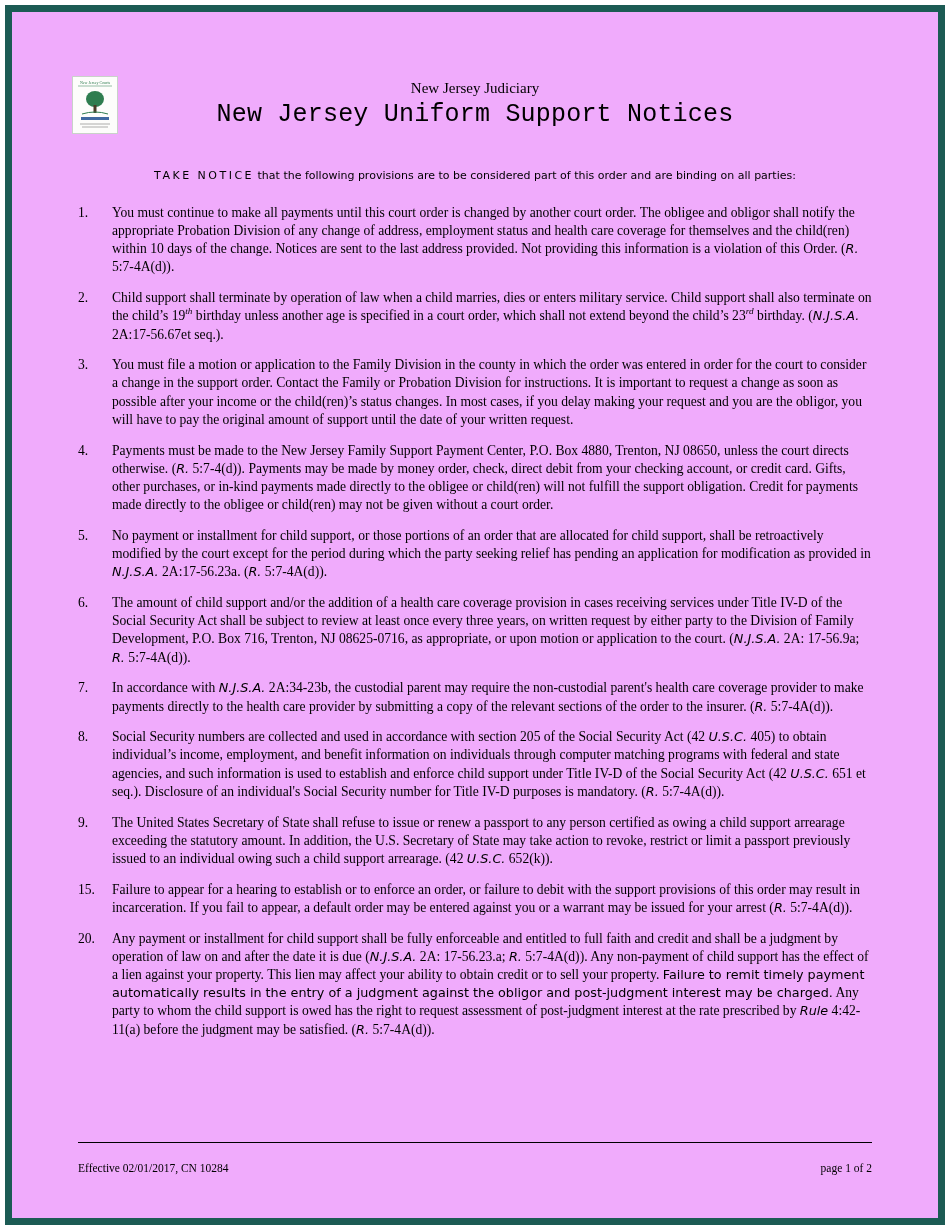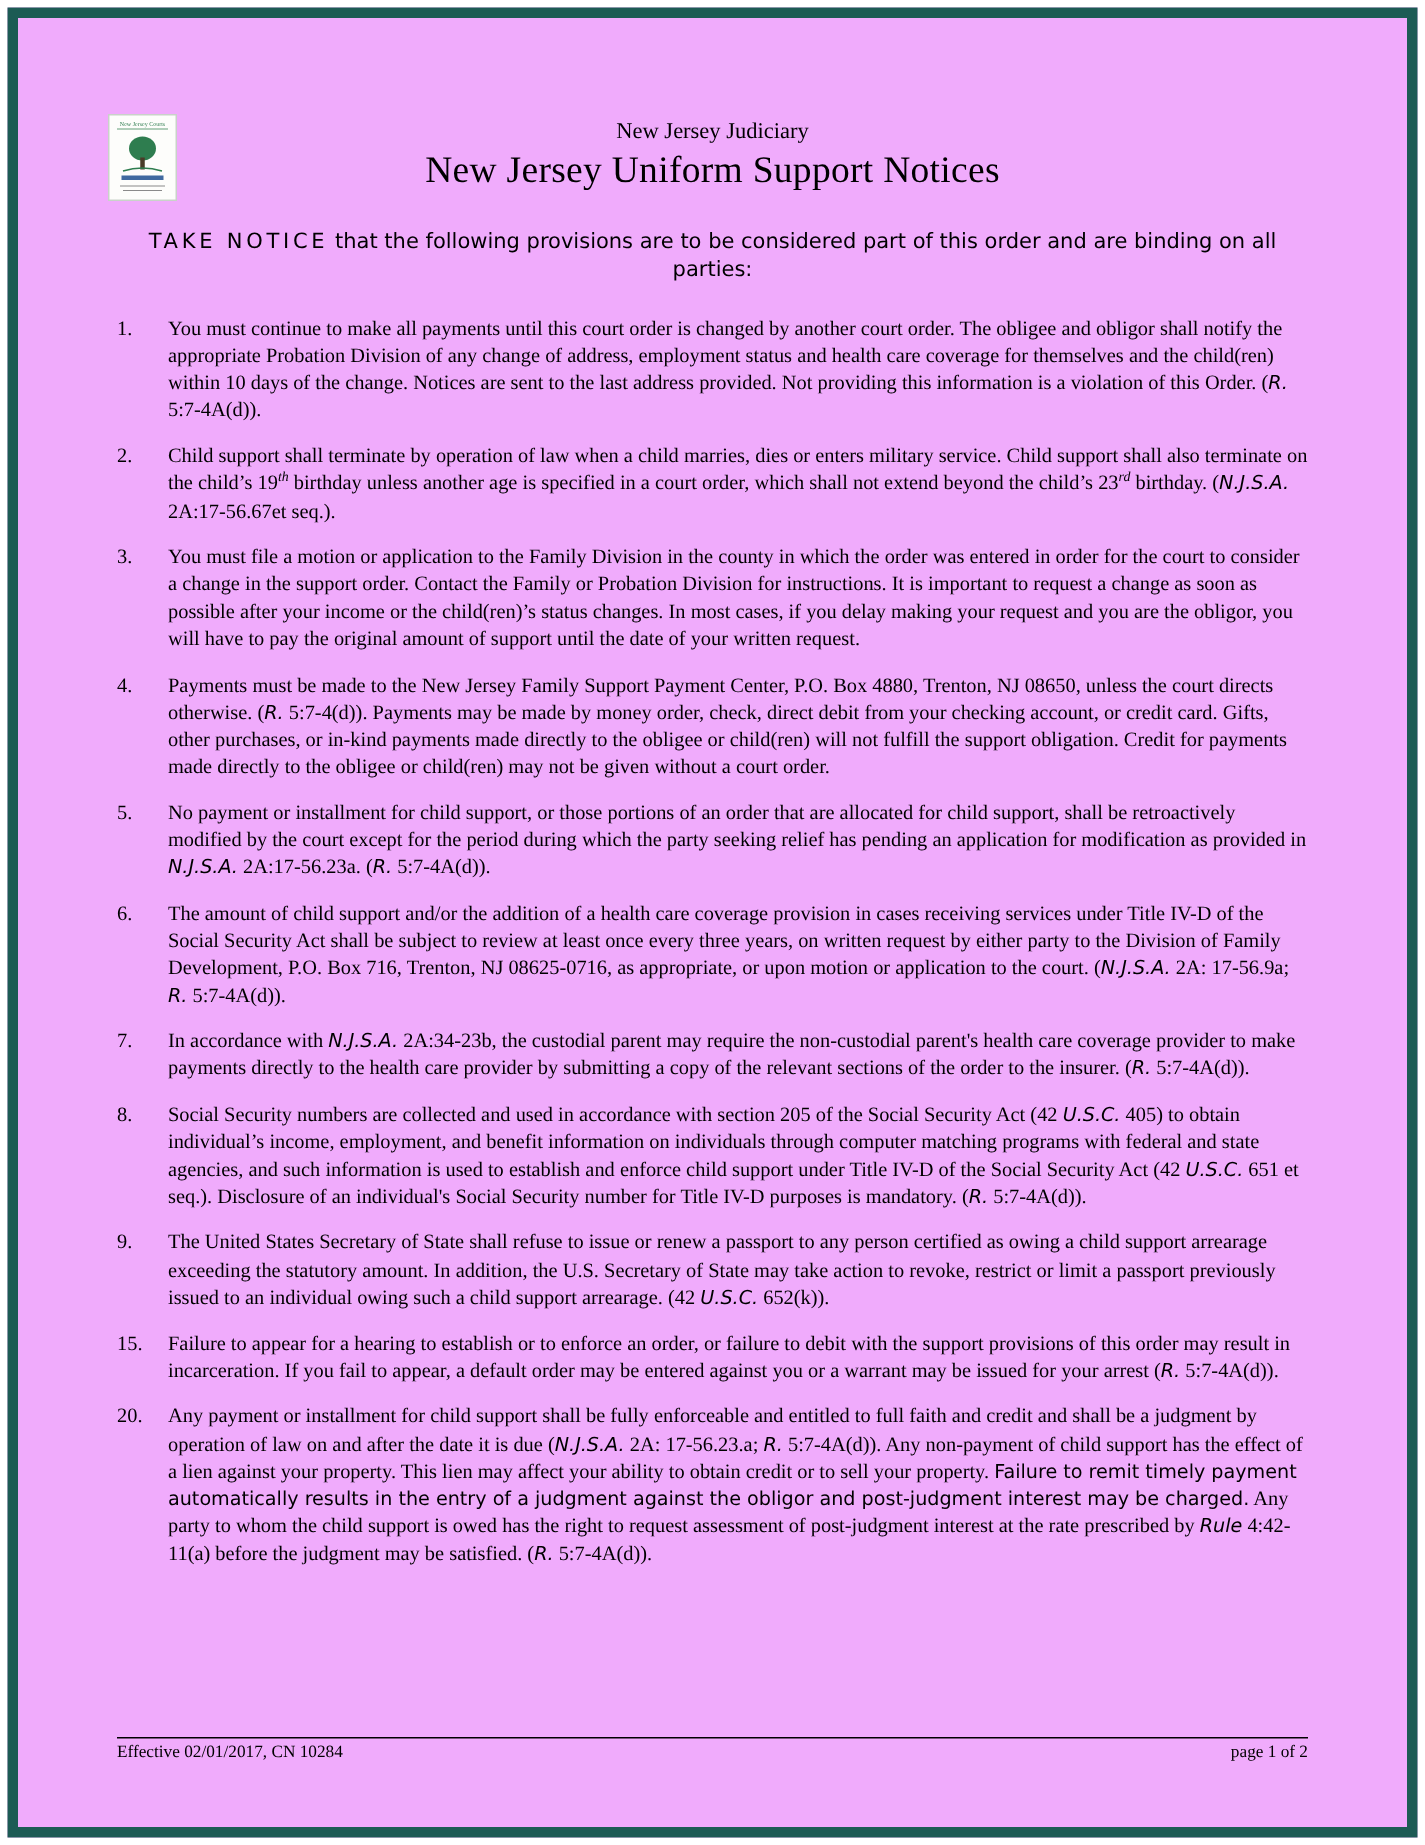--- a/index.html
+++ b/index.html
@@ -16,43 +16,43 @@
     border: 7px solid #1c5b54;
     background: #f0abfc;
   }
   .content { padding: 68px 66px 0 66px; }
 
   .header { position: relative; }
   .logo { position: absolute; left: -6px; top: -4px; width: 46px; height: 58px; }
   .org { text-align: center; font-size: 15px; }
   .doc-title {
     text-align: center; font-size: 25px;
-    font-family: Liberation Serif, serif;
+    font-family: Liberation Mono, monospace;
     margin-top: 3px; letter-spacing: 0.2px;
   }
 
   .take-notice {
-    margin: 24px auto 0 auto; text-align: center;
+    margin: 40px auto 0 auto; text-align: center;
     font-family: "DejaVu Sans", sans-serif;
-    font-size: 14px; line-height: 1.35; max-width: 760px;
+    font-size: 11px; line-height: 1.35; max-width: 760px;
   }
   .take-notice .lead { letter-spacing: 2.5px; }
 
   .list { margin-top: 20px; font-size: 13.6px; line-height: 1.34; }
   .item { display: flex; margin-bottom: 12.5px; }
   .num { flex: 0 0 34px; }
   .itext { flex: 1; }
 
   .i { font-style: italic; font-family: "DejaVu Sans", sans-serif; font-size: 0.94em; }
   .sans { font-family: "DejaVu Sans", sans-serif; font-size: 0.94em; }
   sup { font-size: 0.68em; vertical-align: super; line-height: 0; font-style: italic; }
 
   .footer {
     position: absolute; left: 66px; right: 66px; bottom: 44px;
-    border-top: 1.5px solid #000; padding-top: 3px;
+    border-top: 1.5px solid #000; padding-top: 19px;
     display: flex; justify-content: space-between;
     font-size: 11.5px;
   }
 </style>
 </head>
 <body>
 
 <div class="frame">
   <div class="content">
 

